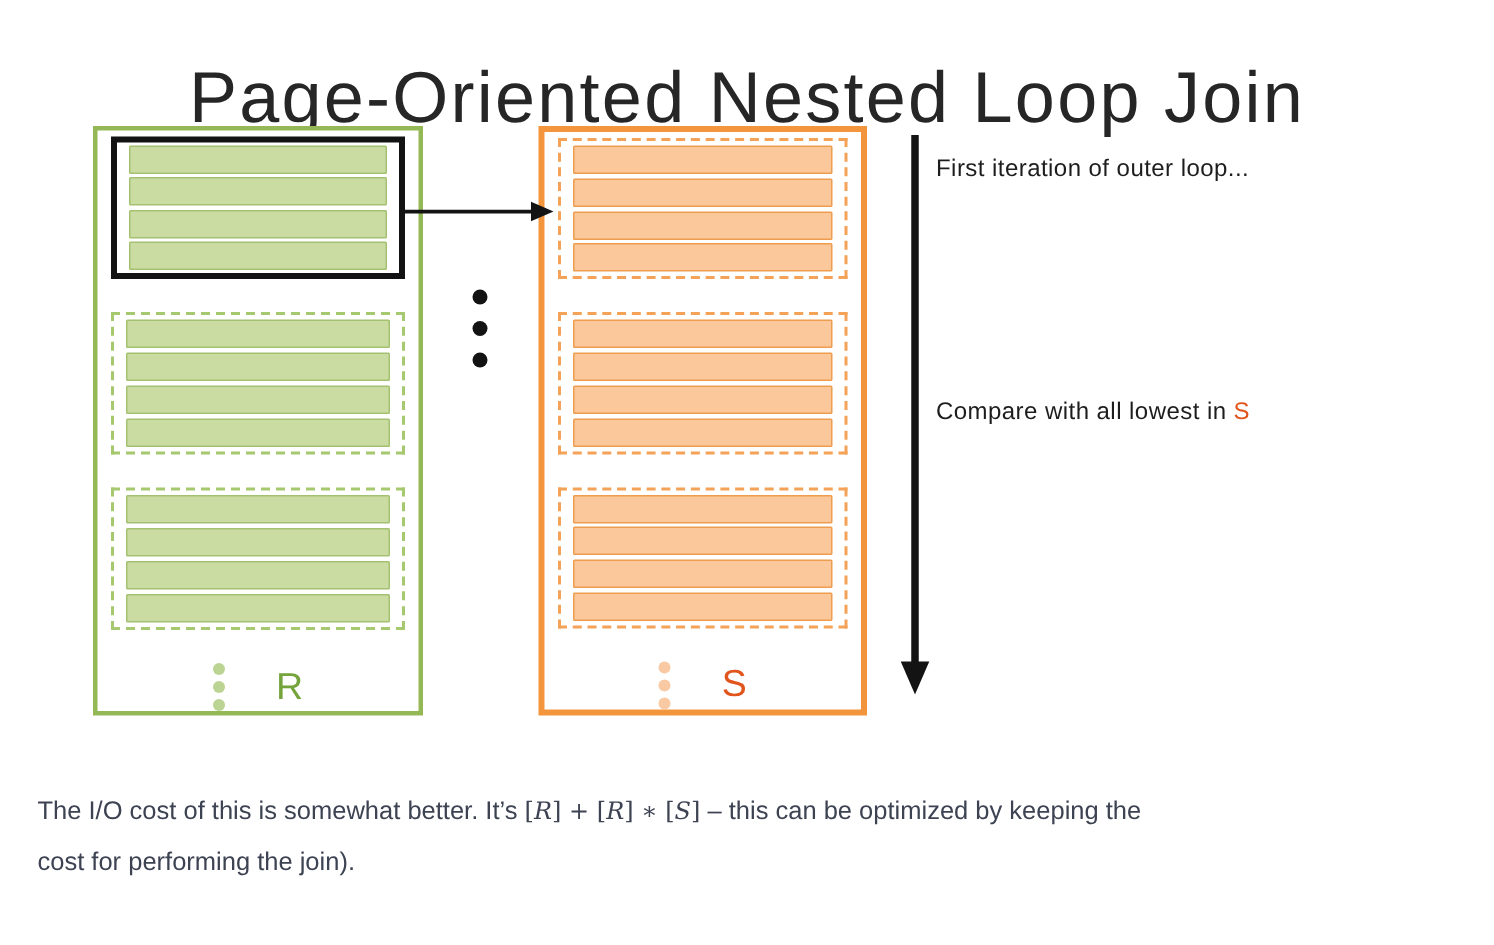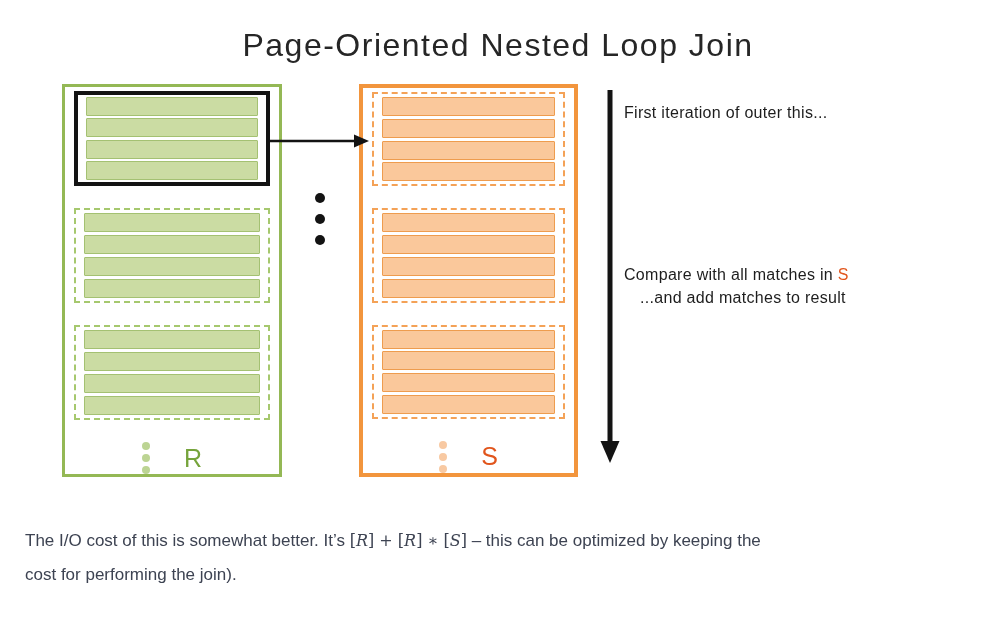--- a/index.html
+++ b/index.html
@@ -9,21 +9,21 @@
     height: 630px;
     background: #ffffff;
     font-family: "Liberation Sans", sans-serif;
     overflow: hidden;
   }
   .title {
     position: absolute;
     top: 6px; left: 0;
     width: 100%;
     text-align: center;
-    font-size: 32px;
+    font-size: 48px;
     font-weight: 300;
     letter-spacing: 1.5px;
     color: #262626;
   }
   
   .relation {
     position: absolute;
     top: 84px;
     box-sizing: border-box;
     background: #ffffff;
@@ -186,25 +186,24 @@
       <line x1="269" y1="141" x2="357" y2="141" stroke="#131313" stroke-width="2.5"></line>
       <polygon points="369,141 354,134.5 354,147.5" fill="#131313"></polygon>
     </g>
     <g>
       <line x1="610" y1="90" x2="610" y2="447" stroke="#131313" stroke-width="5"></line>
       <polygon points="610,463 600.5,441 619.5,441" fill="#131313"></polygon>
     </g>
   </svg>
 
   <div class="ann" id="ann-first">
-    <span>First iteration of outer this...</span>
+    <span>First iteration of outer loop...</span>
   </div>
   <div class="ann" id="ann-compare">
-    <div class="line1"><span>Compare with all matches in </span><span class="s-highlight">S</span></div>
-    <div class="line2">...and add matches to result</div>
+    <div class="line1"><span>Compare with all lowest in </span><span class="s-highlight">S</span></div>
   </div>
 
   <div class="para" id="paragraph">
       <div class="para-line">The I/O cost of this is somewhat better. It’s <span class="math"><span class="op">[</span><span class="var">R</span><span class="op">]</span><span class="op"> + </span><span class="op">[</span><span class="var">R</span><span class="op">]</span><span class="op"> ∗ </span><span class="op">[</span><span class="var">S</span><span class="op">]</span></span> – this can be optimized by keeping the</div>
       <div class="para-line">cost for performing the join).</div>
     </div>
 
 </div>
 
 </body></html>

